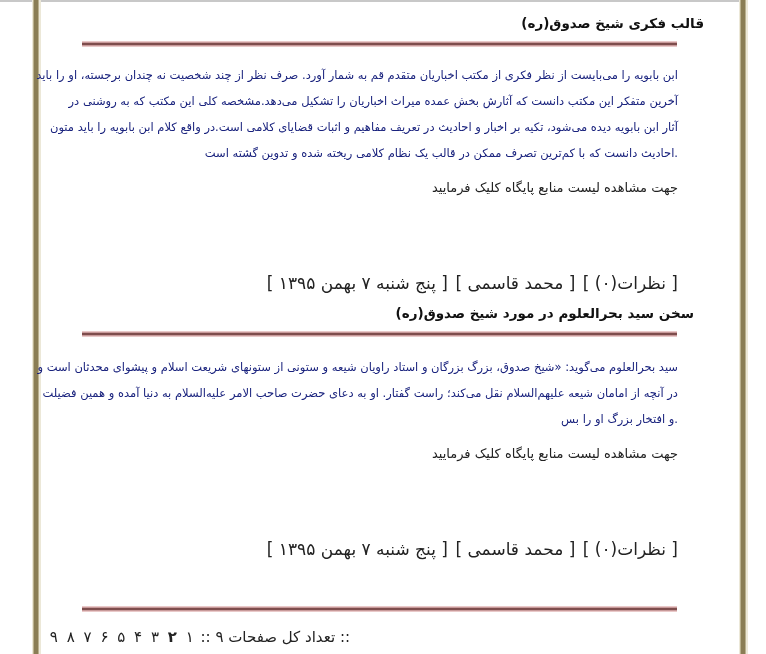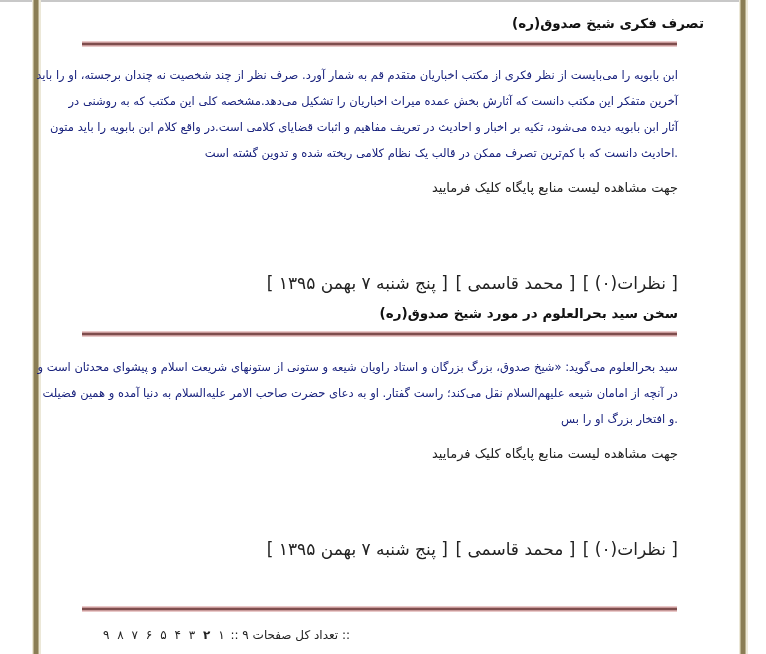--- a/index.html
+++ b/index.html
@@ -13,52 +13,52 @@
   .post-title { position:absolute; right:62px; font-weight:bold; font-size:13.5px; color:#111;
                 white-space:nowrap; }
   .sep { position:absolute; left:42px; width:595px; height:6px;
          background:linear-gradient(to bottom,#e9c9c9 0,#e9c9c9 1px,#c89a9a 1px,#c89a9a 2px,#7e4d4d 2px,#7e4d4d 4px,#c89a9a 4px,#c89a9a 5px,#e9c9c9 5px,#e9c9c9 6px); }
   .body-text { position:absolute; right:62px; width:720px; font-size:11.5px; line-height:26px;
                color:#1a237e; text-align:right; white-space:nowrap; }
   .body-text div { height:26px; }
   .source-link { position:absolute; right:62px; font-size:13px; color:#222; white-space:nowrap; }
   .meta { position:absolute; right:62px; font-size:17px; color:#222; white-space:nowrap; }
   .meta span { margin-left:2px; }
-  .pager { position:absolute; right:416px; top:628px; font-size:12px; color:#222; white-space:nowrap; }
+  .pager { position:absolute; right:416px; top:628px; font-size:15px; color:#222; white-space:nowrap; }
   .pager .pg { margin:0 2px; color:#222; cursor:pointer; }
   .pager .pg.current { font-weight:bold; }
 </style>
 </head>
 <body>
 
 <div class="topline"></div>
 <div class="vborder left"></div>
 <div class="vborder right"></div>
 
 <div>
 
   <div>
-    <div class="post-title" style="top:15px;">تصرف فکری شیخ صدوق(ره)</div>
+    <div class="post-title" style="top:15px;">قالب فکری شیخ صدوق(ره)</div>
     <div class="sep" style="top:41px; left:82px;"></div>
     <div class="body-text" style="top:62px; right:88px; width:720px;">
       <div>ابن بابویه را می‌بایست از نظر فکری از مکتب اخباریان متقدم قم به شمار آورد. صرف نظر از چند شخصیت نه چندان برجسته، او را باید</div>
       <div>آخرین متفکر این مکتب دانست که آثارش بخش عمده میراث اخباریان را تشکیل می‌دهد.مشخصه کلی این مکتب که به روشنی در</div>
       <div>آثار ابن بابویه دیده می‌شود، تکیه بر اخبار و احادیث در تعریف مفاهیم و اثبات قضایای کلامی است.در واقع کلام ابن بابویه را باید متون</div>
       <div>احادیث دانست که با کم‌ترین تصرف ممکن در قالب یک نظام کلامی ریخته شده و تدوین گشته است.</div>
     </div>
     <div class="source-link" style="top:180px; right:88px;">جهت مشاهده لیست منابع پایگاه کلیک فرمایید</div>
     <div class="meta" style="top:273px; right:88px;">
       <span>[ پنج شنبه ۷ بهمن ۱۳۹۵ ]</span>
       <span>[ محمد قاسمی ]</span>
       <span>[ نظرات(۰) ]</span>
     </div>
   </div>
 
   <div>
-    <div class="post-title" style="top:305px; right:88px;">سخن سید بحرالعلوم در مورد شیخ صدوق(ره)</div>
+    <div class="post-title" style="top:305px; right:72px;">سخن سید بحرالعلوم در مورد شیخ صدوق(ره)</div>
     <div class="sep" style="top:331px; left:82px;"></div>
     <div class="body-text" style="top:354px; right:88px;">
       <div>سید بحرالعلوم می‌گوید: «شیخ صدوق، بزرگ بزرگان و استاد راویان شیعه و ستونی از ستونهای شریعت اسلام و پیشوای محدثان است و</div>
       <div>در آنچه از امامان شیعه علیهم‌السلام نقل می‌کند؛ راست گفتار. او به دعای حضرت صاحب الامر علیه‌السلام به دنیا آمده و همین فضیلت</div>
       <div>و افتخار بزرگ او را بس.</div>
     </div>
     <div class="source-link" style="top:446px; right:88px;">جهت مشاهده لیست منابع پایگاه کلیک فرمایید</div>
     <div class="meta" style="top:539px; right:88px;">
       <span>[ پنج شنبه ۷ بهمن ۱۳۹۵ ]</span>
       <span>[ محمد قاسمی ]</span>

